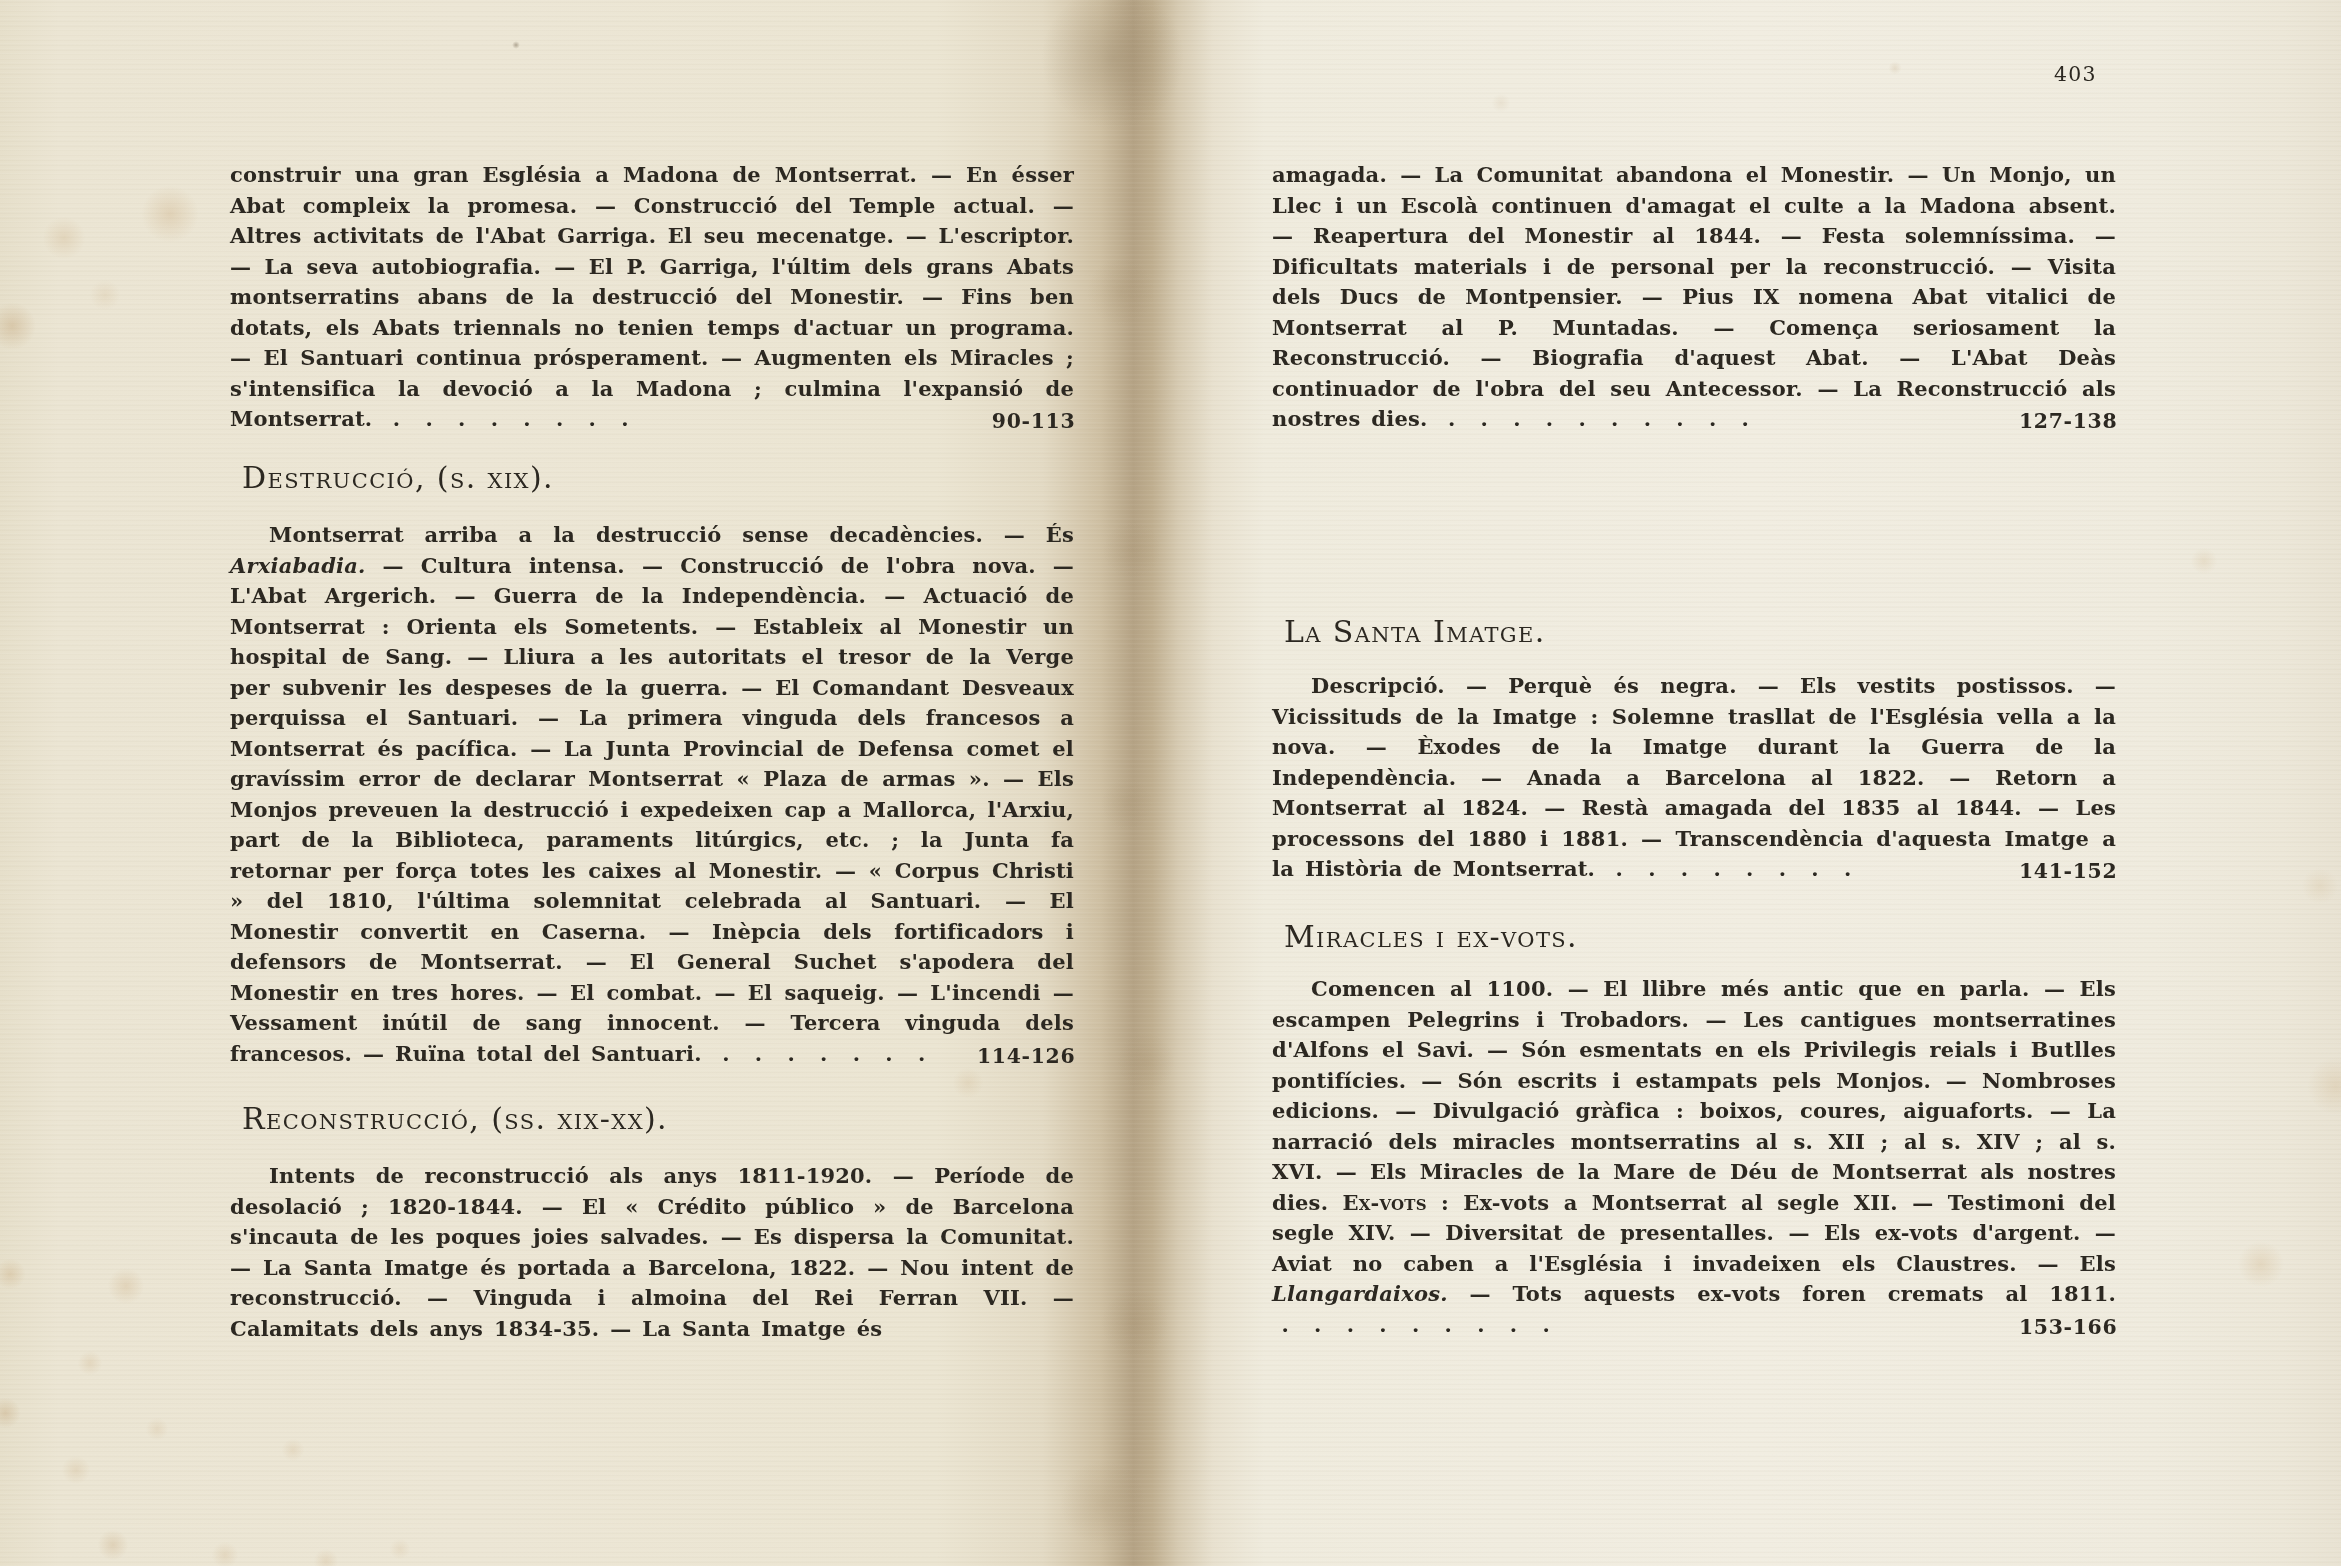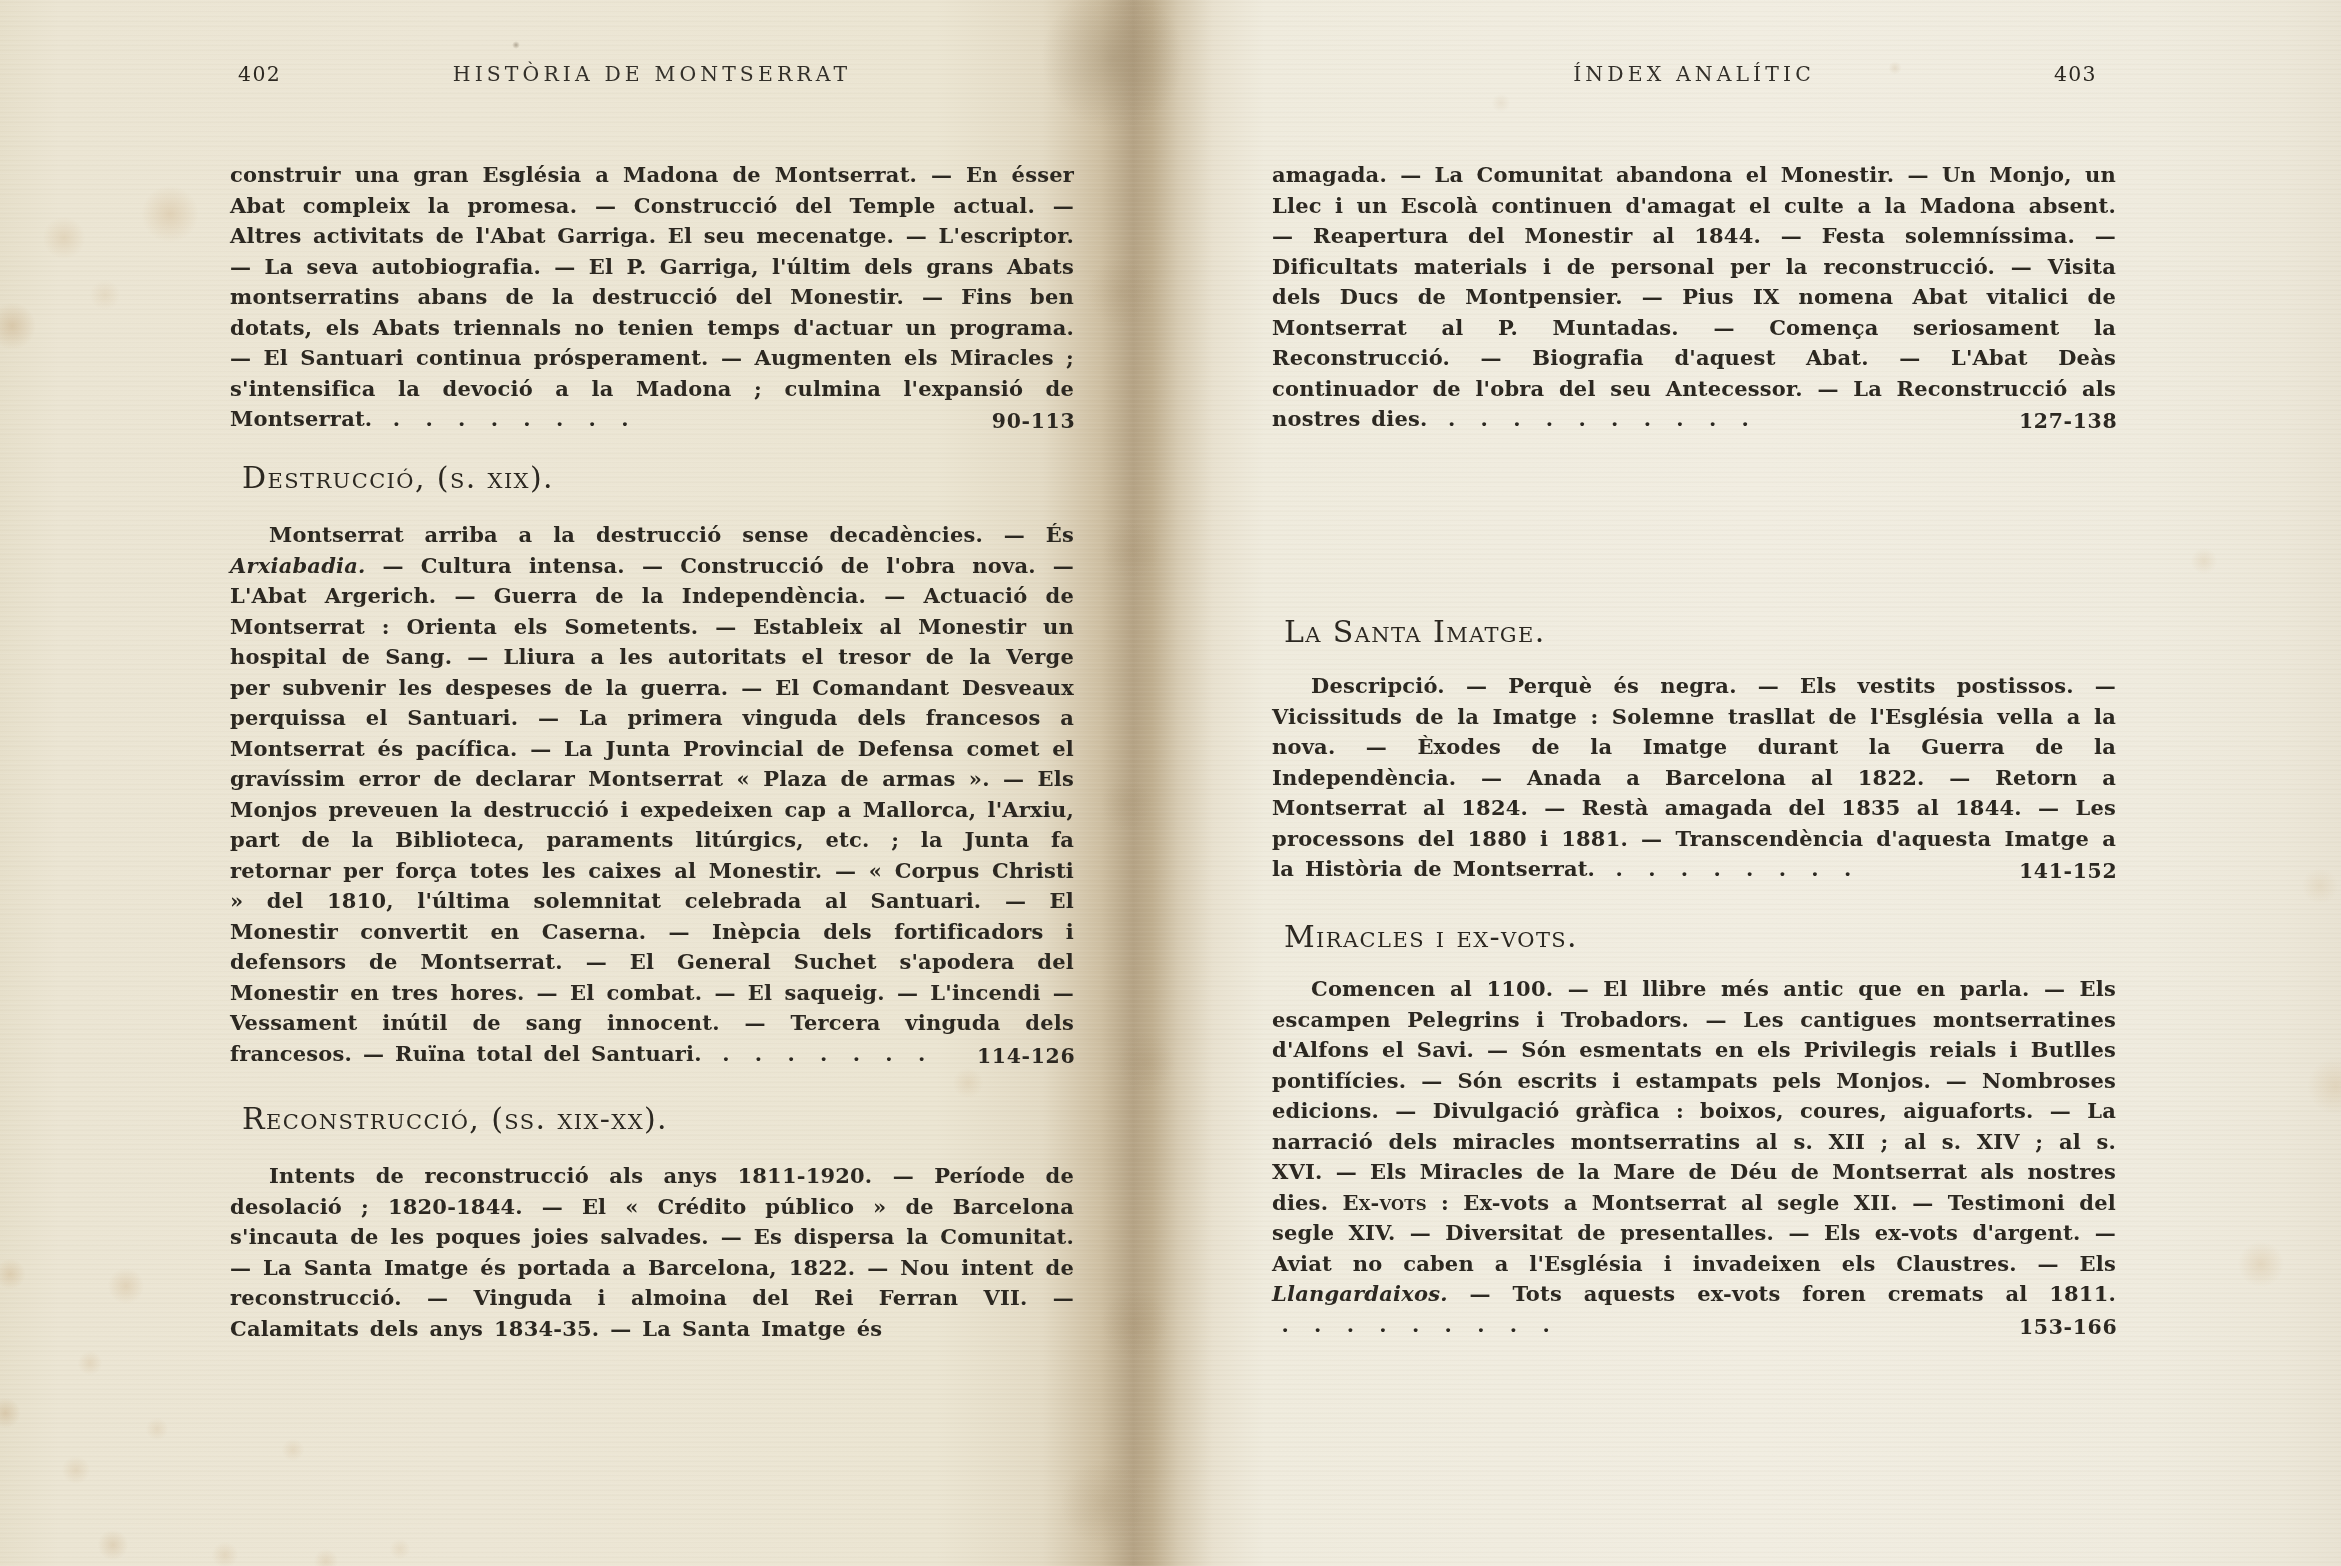--- a/index.html
+++ b/index.html
@@ -88,24 +88,20 @@
   .seg-italic { font-style: italic; }
   .seg-smallcaps { font-variant: small-caps; }
 </style>
 </head>
 <body>
 
 <div class="scan">
   <div class="stains"></div>
 
   <section class="page left">
-    <header class="running">
-      <span class="pnum at-left">402</span>
-      <span class="rtitle">HISTÒRIA DE MONTSERRAT</span>
-    </header>
 
     <p class="para" style="top:139px">
       <span><span>construir una gran Església a Madona de Montserrat. — En ésser Abat compleix la promesa. — Construcció del Temple actual. — Altres activitats de l'Abat Garriga. El seu mecenatge. — L'escriptor. — La seva autobiografia. — El P. Garriga, l'últim dels grans Abats montserratins abans de la destrucció del Monestir. — Fins ben dotats, els Abats triennals no tenien temps d'actuar un programa. — El Santuari continua prósperament. — Augmenten els Miracles ; s'intensifica la devoció a la Madona ; culmina l'expansió de Montserrat.</span></span>
       <span class="dots">. . . . . . . .</span>
       <span class="pages">90-113</span>
     </p>
 
     <h2 class="sec" style="top:448px">Destrucció, (s. xix).</h2>
 
     <p class="para indent" style="top:499px">
@@ -116,21 +112,20 @@
 
     <h2 class="sec" style="top:1089px">Reconstrucció, (ss. xix-xx).</h2>
 
     <p class="para indent" style="top:1140px">
       <span><span>Intents de reconstrucció als anys 1811-1920. — Període de desolació ; 1820-1844. — El « Crédito público » de Barcelona s'incauta de les poques joies salvades. — Es dispersa la Comunitat. — La Santa Imatge és portada a Barcelona, 1822. — Nou intent de reconstrucció. — Vinguda i almoina del Rei Ferran VII. — Calamitats dels anys 1834-35. — La Santa Imatge és</span></span>
     </p>
   </section>
 
   <section class="page right">
     <header class="running">
-      <span class="rtitle">ÍNDEX ANALÍTIC</span>
       <span class="pnum at-right">403</span>
     </header>
 
     <p class="para" style="top:139px">
       <span><span>amagada. — La Comunitat abandona el Monestir. — Un Monjo, un Llec i un Escolà continuen d'amagat el culte a la Madona absent. — Reapertura del Monestir al 1844. — Festa solemníssima. — Dificultats materials i de personal per la reconstrucció. — Visita dels Ducs de Montpensier. — Pius IX nomena Abat vitalici de Montserrat al P. Muntadas. — Comença seriosament la Reconstrucció. — Biografia d'aquest Abat. — L'Abat Deàs continuador de l'obra del seu Antecessor. — La Reconstrucció als nostres dies.</span></span>
       <span class="dots">. . . . . . . . . .</span>
       <span class="pages">127-138</span>
     </p>
 
 

